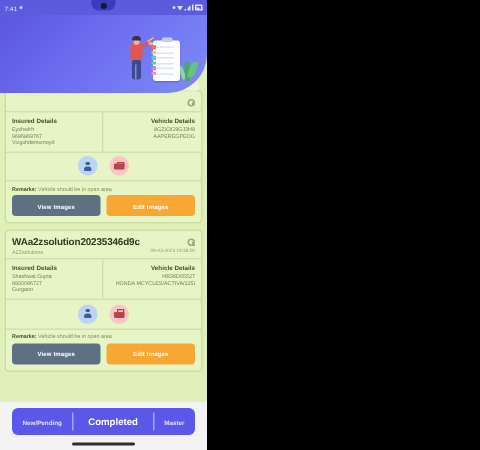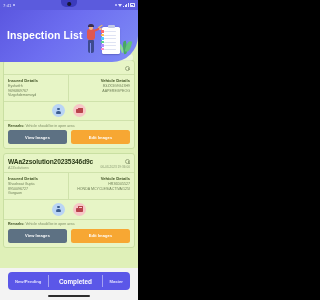--- a/index.html
+++ b/index.html
@@ -264,21 +264,20 @@
           <i></i>
         </span>
       <span class="sb-batt">
           <i></i>
         </span>
     </div>
   </div>
   <div class="notch"></div>
 
   <div class="header">
-    <div class="header-title">Inspection List</div>
     <div class="illus">
       <div class="leaf c"></div>
       <div class="leaf b"></div>
       <div class="leaf a"></div>
       <div class="il-board">
         <div class="il-clip"></div>
         <b></b>
           <b></b>
           <b></b>
           <b></b>

